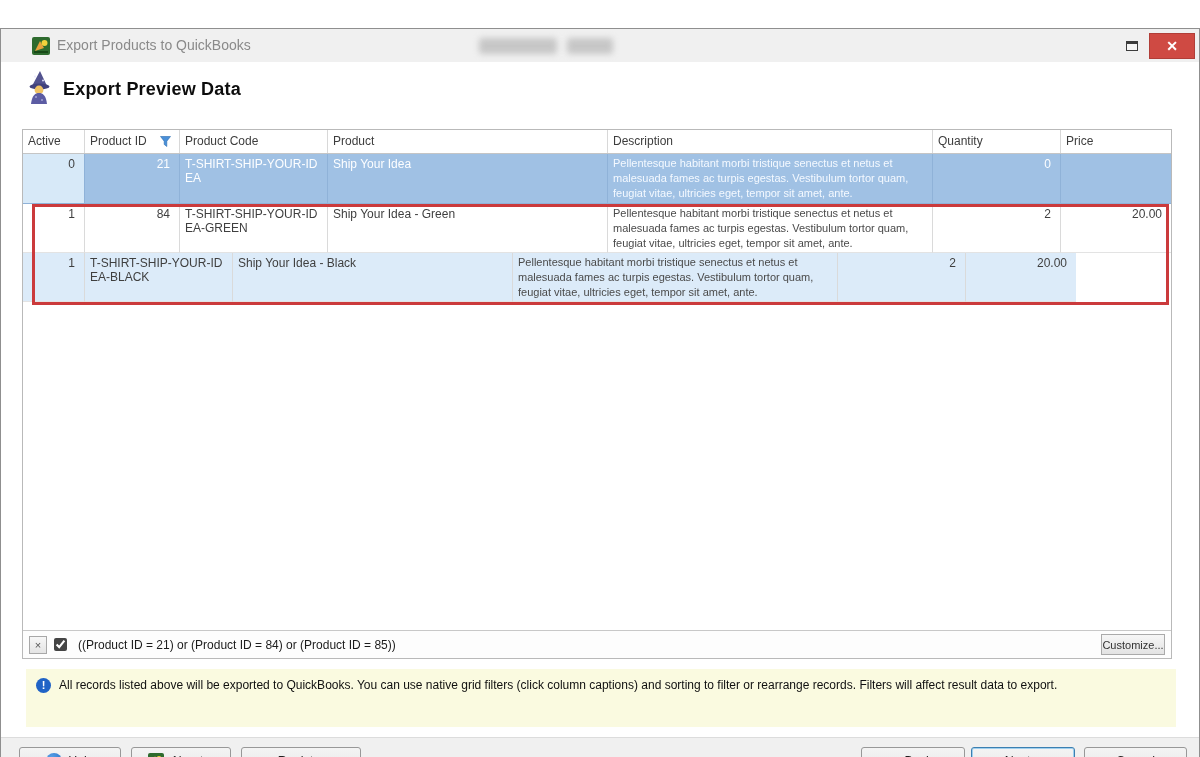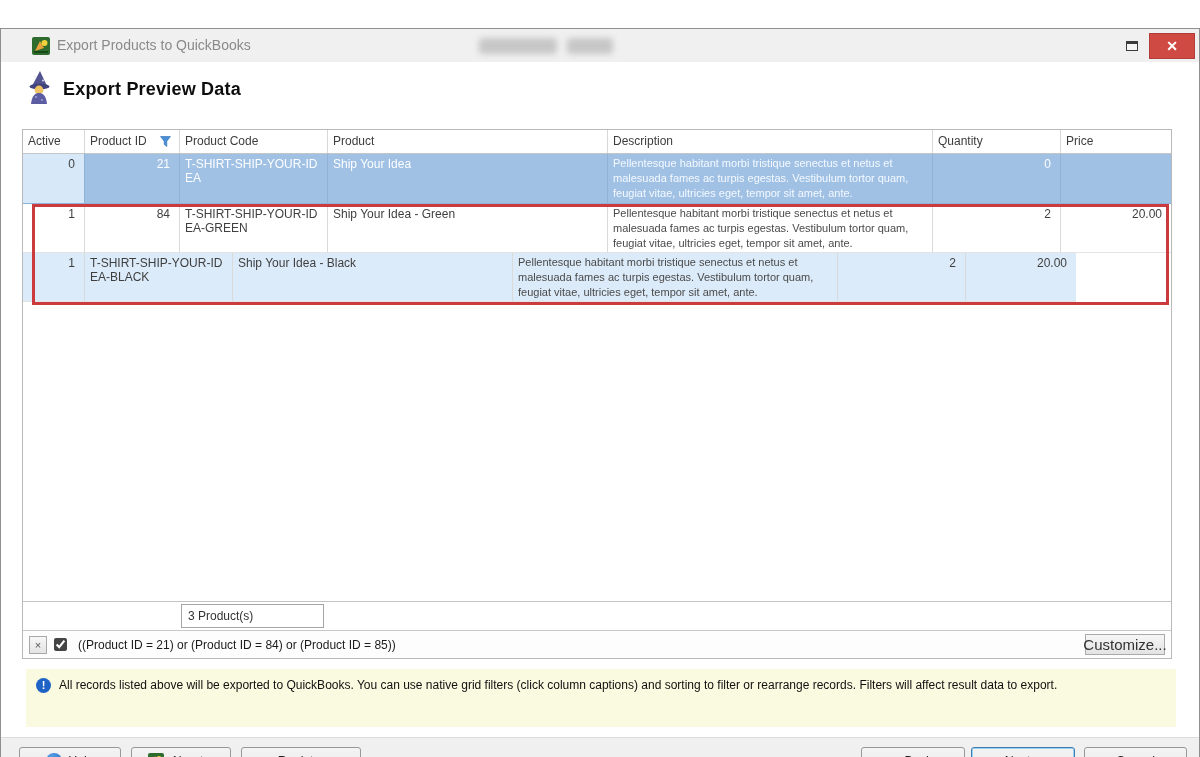--- a/index.html
+++ b/index.html
@@ -54,22 +54,22 @@
 
   .grid-footer { flex:0 0 29px; border-top:1px solid #c4c4c4; background:#fff; position:relative; }
   .count-box { position:absolute; left:158px; top:2px; width:143px; height:24px; border:1px solid #a5a5a5;
                background:#fff; font-size:12px; color:#333; line-height:22px; padding-left:6px; }
 
   .filterbar { flex:0 0 28px; border-top:1px solid #c8c8c8; background:#fdfdfd; display:flex; align-items:center; padding:0 6px; }
   .filter-close { width:18px; height:18px; border:1px solid #a8a8a8; background:linear-gradient(#f7f7f7,#e4e4e4);
                   font-size:11px; color:#555; display:flex; align-items:center; justify-content:center; }
   .filter-check { width:13px; height:13px; margin-left:7px; accent-color:#444; }
   .filter-text { margin-left:11px; font-size:12px; color:#1c1c1c; }
-  .customize-btn { margin-left:auto; width:80px; height:21px; border:1px solid #aaa;
-                   background:linear-gradient(#f6f6f6,#e3e3e3); font-size:15px; color:#333;
+  .customize-btn { margin-left:auto; width:64px; height:21px; border:1px solid #aaa;
+                   background:linear-gradient(#f6f6f6,#e3e3e3); font-size:11px; color:#333;
                    display:flex; align-items:center; justify-content:center; }
 
   
   .red-box { position:absolute; left:31px; top:175px; width:1137px; height:101px;
              border:3px solid #cb3a3c; pointer-events:none; }
 
   
   .infobar { position:absolute; left:25px; top:640px; width:1150px; height:58px; background:#fafae0;
              display:flex; align-items:flex-start; padding:8px 10px 0 10px; }
   .info-icon { flex:0 0 auto; width:15px; height:15px; border-radius:50%; background:#2063c6; color:#fff;
@@ -171,23 +171,20 @@
       <div class="cell c0 num">1</div>
       <div class="cell c2 code">T-SHIRT-SHIP-YOUR-IDEA-BLACK</div>
       <div class="cell c3">Ship Your Idea - Black</div>
       <div class="cell c4 desc">Pellentesque habitant morbi tristique senectus et netus et malesuada fames ac turpis egestas. Vestibulum tortor quam, feugiat vitae, ultricies eget, tempor sit amet, ante.</div>
       <div class="cell c5 num">2</div>
       <div class="cell c6 num">20.00</div>
     </div>
 
     <div class="grid-spacer"></div>
 
-    <div class="grid-footer">
-      <div class="count-box">3 Product(s)</div>
-    </div>
 
     <div class="filterbar">
       <div class="filter-close">
         <span>×</span>
       </div>
       <input type="checkbox" class="filter-check" checked="checked" style="">
       <span class="filter-text">((Product ID = 21) or (Product ID = 84) or (Product ID = 85))</span>
       <div class="customize-btn">Customize...</div>
     </div>
   </div>

